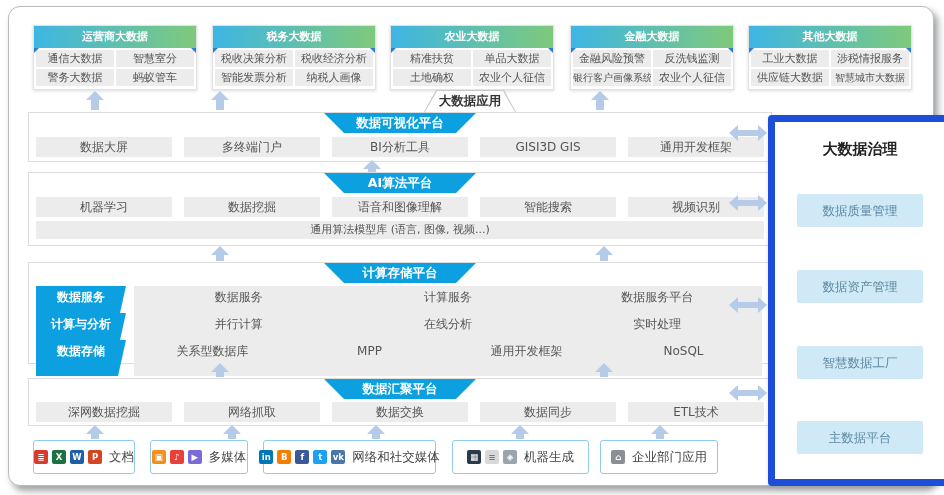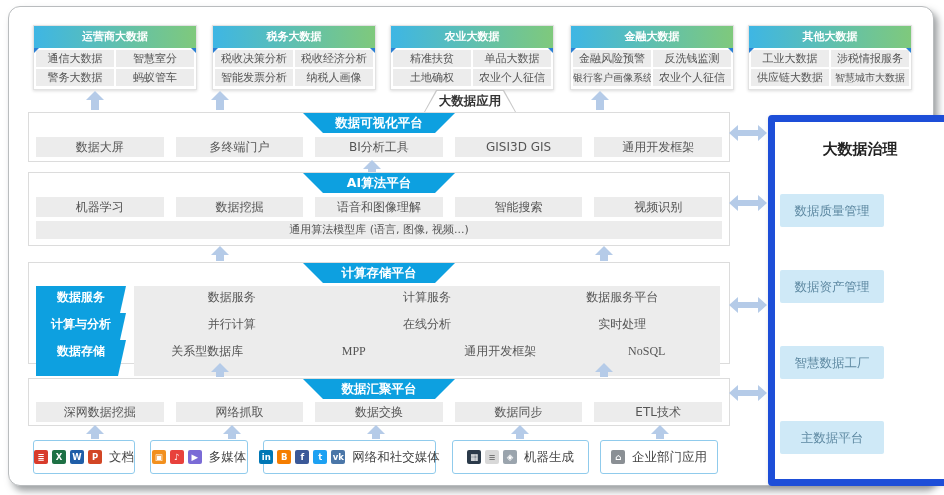--- a/index.html
+++ b/index.html
@@ -26,50 +26,50 @@
             color:#555;white-space:nowrap;overflow:hidden;}
 
   
   .tab-outer{position:absolute;left:424px;top:90px;width:92px;height:22px;background:#c8c8c8;
              clip-path:polygon(12px 0,80px 0,100% 100%,0 100%);}
   .tab-inner{position:absolute;left:1px;top:1px;width:90px;height:21px;background:#fff;
              clip-path:polygon(12px 0,78px 0,100% 100%,0 100%);
              text-align:center;line-height:20px;font-size:12.5px;font-weight:bold;color:#333;}
 
   
-  .pbox{position:absolute;left:28px;width:700px;background:#fff;border:1px solid #dcdcdc;}
+  .pbox{position:absolute;left:28px;width:700px;background:#fff;border:1px solid #dcdcdc;padding-left:42px;}
   .phead{position:absolute;top:0;left:50%;transform:translateX(-50%);width:152px;height:20px;line-height:20px;
          text-align:center;color:#fff;font-weight:bold;font-size:12.5px;background:var(--accent);
          clip-path:polygon(0 0,100% 0,calc(100% - 20px) 100%,20px 100%);white-space:nowrap;}
   .prow{position:absolute;left:7px;right:7px;display:flex;gap:12px;}
   .pitem{flex:1;background:var(--item-bg);height:20px;line-height:20px;text-align:center;font-size:12px;
          color:#555;white-space:nowrap;}
   .ai-bar{position:absolute;left:7px;right:7px;height:18px;background:var(--item-bg);text-align:center;
           line-height:18px;font-size:11px;color:#555;}
 
   
-  .srow{position:absolute;left:7px;right:9px;height:36px;display:flex;font-family:Liberation Serif, serif;}
+  .srow{position:absolute;left:7px;right:9px;height:36px;display:flex;}
   .slabel{width:90px;background:var(--accent);color:#fff;font-weight:bold;font-size:12px;line-height:22px;
           text-align:center;clip-path:polygon(0 0,100% 0,calc(100% - 8px) 100%,0 100%);white-space:nowrap;}
   .sbar{flex:1;margin-left:8px;background:var(--item-bg);display:flex;}
   .sbar span{flex:1;text-align:center;line-height:22px;font-size:12px;color:#555;white-space:nowrap;}
 
   
   .src{position:absolute;top:440px;height:34px;background:#fff;border:1px solid #90cbec;border-radius:3px;
        display:flex;align-items:center;justify-content:center;gap:4px;box-sizing:border-box;}
   .src-icon{width:14px;height:14px;border-radius:2px;color:#fff;font-size:8.5px;font-weight:bold;
             display:flex;align-items:center;justify-content:center;flex:none;}
   .src-icon.light{color:#777;}
   .src-label{font-size:12.5px;color:#444;margin-left:3px;white-space:nowrap;}
 
   
   .gov{position:absolute;left:768px;top:115px;width:170px;height:357px;background:#fff;border:7px solid #1d4ed8;
        border-radius:4px;box-shadow:0 1px 4px rgba(0,0,0,.1);}
   .gov-title{position:absolute;top:18px;left:0;right:0;text-align:center;font-size:15px;font-weight:bold;color:#222;}
-  .gov-item{position:absolute;left:5px;width:104px;height:33px;background:var(--gov-item-bg);border-radius:2px;
+  .gov-item{position:absolute;left:22px;width:126px;height:33px;background:var(--gov-item-bg);border-radius:2px;
             text-align:center;line-height:33px;font-size:12.5px;color:#5e89a2;white-space:nowrap;}
 
   
   .a-up{position:absolute;width:18px;}
   .a-up::before{content:"";position:absolute;top:0;left:0;border-left:9px solid transparent;
                 border-right:9px solid transparent;border-bottom:9px solid var(--arrow);}
   .a-up::after{content:"";position:absolute;top:8px;left:5px;right:5px;bottom:0;background:var(--arrow);}
   .a-h{position:absolute;height:16px;}
   .a-h .stem{position:absolute;left:8px;right:8px;top:5px;bottom:5px;background:var(--arrow);}
   .a-h::before{content:"";position:absolute;left:0;top:0;border-top:8px solid transparent;

